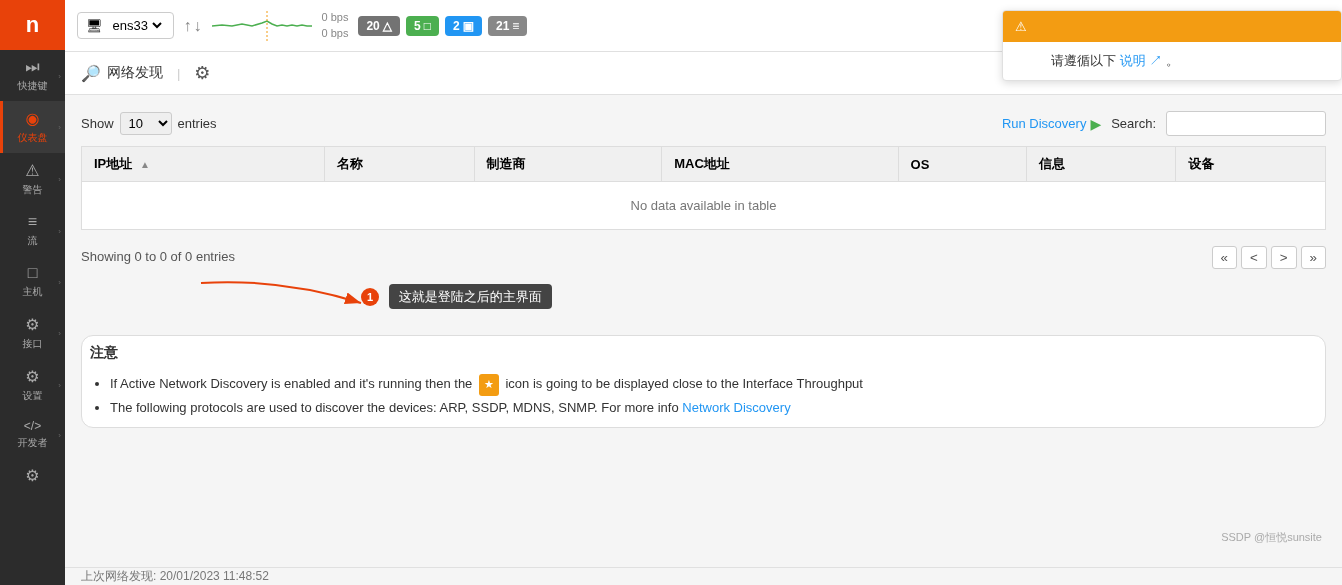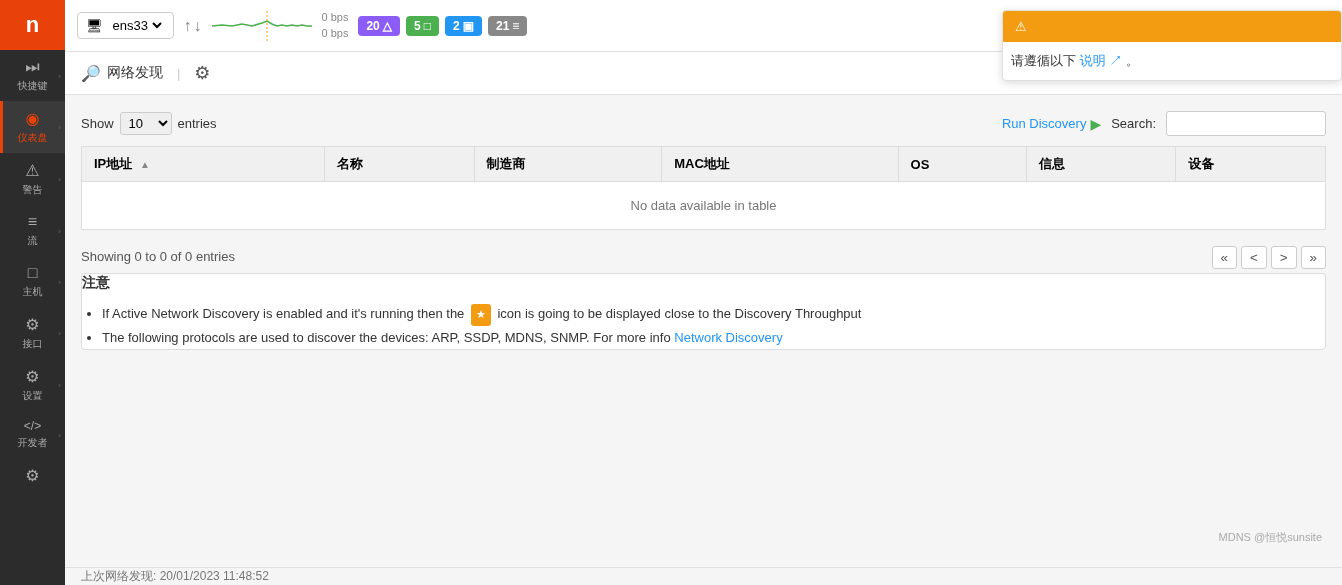--- a/index.html
+++ b/index.html
@@ -113,21 +113,21 @@
     }
     .badge {
       display: flex;
       align-items: center;
       gap: 3px;
       padding: 3px 8px;
       border-radius: 4px;
       font-size: 12px;
       font-weight: bold;
     }
-    .badge-orange { background: #8b5cf6; color: white; }
+    .badge-orange { background: #737373; color: white; }
     .badge-green { background: #4caf50; color: white; }
     .badge-blue { background: #2196f3; color: white; }
     .badge-gray { background: #888; color: white; }
     .topbar-right {
       margin-left: auto;
       display: flex;
       align-items: center;
       gap: 8px;
     }
     .search-icon-btn {
@@ -159,23 +159,24 @@
       background: #f39c12;
       color: white;
       padding: 8px 12px;
       border-radius: 3px 3px 0 0;
       display: flex;
       align-items: center;
       gap: 8px;
       font-size: 13px;
     }
     .tooltip-body {
-      padding: 10px 8px;
+      padding: 10px 16px;
       font-size: 13px;
       color: #333;
+      margin-left: 32px;
     }
     .tooltip-body a { color: #2196f3; text-decoration: none; }
     .tooltip-footer {
       padding: 6px 12px 10px;
       text-align: right;
     }
     .dismiss-btn {
       background: #888;
       color: white;
       border: none;
@@ -332,23 +333,23 @@
       background: white;
       cursor: pointer;
       border-radius: 3px;
       color: #555;
     }
 
     
     .note-box {
       background: white;
       border: 1px solid #ddd;
-      border-radius: 4px;
-      padding: 0;
-      margin-top: 4px;
+      border-radius: 12px;
+      padding: 8px;
+      margin-top: 12px;
     }
     .note-title {
       font-weight: bold;
       margin-bottom: 10px;
       font-size: 14px;
       color: #333;
     }
     .note-list {
       list-style: disc;
       padding-left: 20px;
@@ -596,41 +597,55 @@
     <div style="display:flex; justify-content:space-between; align-items:center; margin-top:8px;">
       <span class="showing-info">Showing 0 to 0 of 0 entries</span>
       <div class="pagination">
         <button class="page-btn">«</button>
         <button class="page-btn">&lt;</button>
         <button class="page-btn">&gt;</button>
         <button class="page-btn">»</button>
       </div>
     </div>
 
+    <div style="position:relative; height:50px; margin: 4px 0;">
+      <svg width="320" height="50" style="position:absolute;left:0;top:0;">
+        <defs>
+          <marker id="arrowhead" markerWidth="8" markerHeight="6" refX="8" refY="3" orient="auto">
+            <polygon points="0 0, 8 3, 0 6" fill="#e8420a"></polygon>
+          </marker>
+        </defs>
+        <path d="M 120 10 Q 200 5 280 30" stroke="#e8420a" stroke-width="2" fill="none" marker-end="url(#arrowhead)"></path>
+      </svg>
+      <div style="position:absolute; left:280px; top:15px;">
+        <span style="display:inline-flex;align-items:center;justify-content:center;width:18px;height:18px;background:#e8420a;border-radius:50%;color:white;font-size:11px;font-weight:bold;margin-right:6px;">1</span>
+        <span style="background:#444;color:white;padding:5px 10px;border-radius:4px;font-size:13px;">这就是登陆之后的主界面</span>
+      </div>
+    </div>
 
     <div class="note-box">
       <div class="note-title">注意</div>
       <ul class="note-list">
         <li>
           <span>If Active Network Discovery is enabled and it's running then the</span>
           <span class="yellow-icon">★</span>
-          <span>icon is going to be displayed close to the Discovery Throughput</span>
+          <span>icon is going to be displayed close to the Interface Throughput</span>
         </li>
         <li>
           <span>The following protocols are used to discover the devices: ARP, SSDP, MDNS, SNMP. For more info</span>
           <a href="#">
             <span>Network Discovery</span>
           </a>
         </li>
       </ul>
     </div>
 
   </div>
 
   <div class="footer-bar">
     <span>上次网络发现: 20/01/2023 11:48:52</span>
   </div>
 
   <div class="watermark">
-    <span>MDNS @恒悦sunsite</span>
+    <span>SSDP @恒悦sunsite</span>
   </div>
 
 </div>
 
 </body></html>

